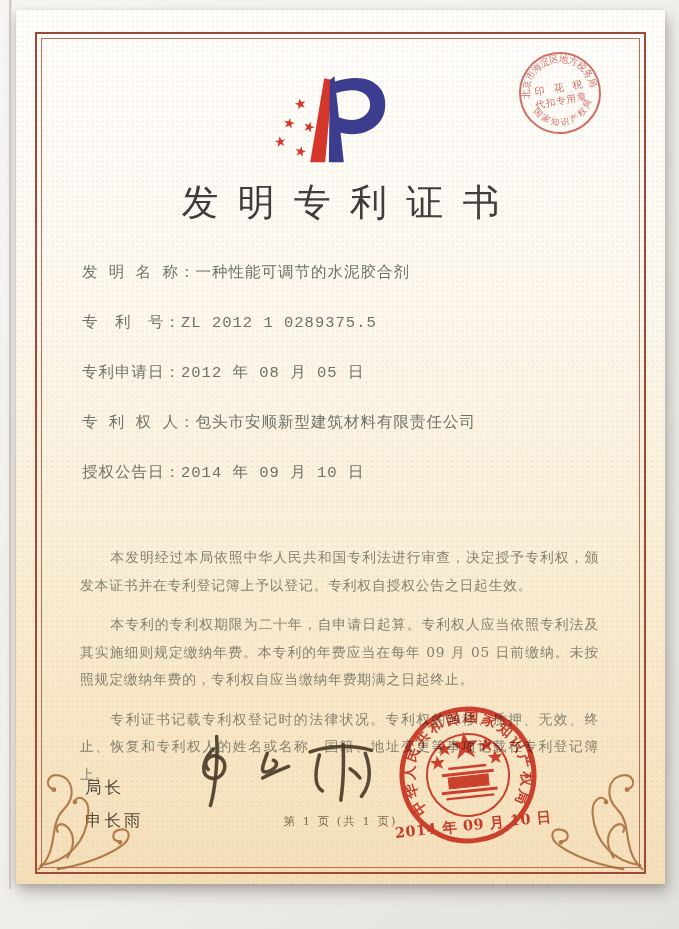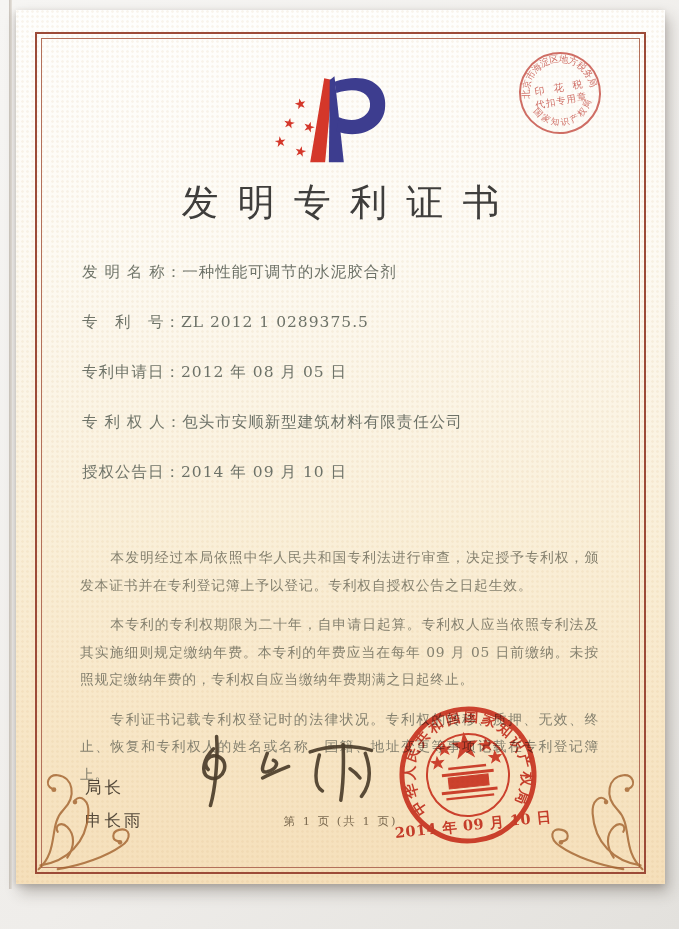--- a/index.html
+++ b/index.html
@@ -20,21 +20,21 @@
     box-shadow:4px 8px 14px rgba(60,50,40,.30), -1px 2px 6px rgba(60,50,40,.18);
   }
   .border-outer{position:absolute;left:19px;top:22px;right:19px;bottom:10px;border:2.5px solid #9c4b38;}
   .border-inner{position:absolute;left:25px;top:28px;right:25px;bottom:16px;border:1px solid #b3705a;}
   .cert-no{position:absolute;left:59px;top:70px;font-size:14.5px;color:#6f6f68;letter-spacing:4px;}
   .logo{position:absolute;left:255px;top:60px;width:140px;height:104px;}
   .logo text{font-size:15px;fill:#d4372a;}
   .title{position:absolute;left:0;right:0;top:168px;text-align:center;font-size:37px;color:#3f3e3c;
          font-weight:400;letter-spacing:.52em;text-indent:.52em;}
   .fields{position:absolute;left:66px;top:252px;right:50px;}
-  .frow{height:50px;font-size:15.5px;letter-spacing:1px;white-space:nowrap;}
+  .frow{height:50px;font-size:15.5px;letter-spacing:1px;white-space:nowrap;font-family:Liberation Mono, monospace;}
   .flabel{color:#70756a;}
   .fvalue{color:#6d7268;}
   .paras{position:absolute;left:52px;right:54px;top:522px;}
   .paras p{margin:12px;font-size:13.8px;line-height:27.5px;color:#85816f;text-indent:2.2em;
            letter-spacing:.8px;text-align:justify;}
   .director{position:absolute;left:69px;top:733px;font-size:16.5px;color:#54493a;letter-spacing:3px;line-height:33px;margin-top:28px;}
   .signature{position:absolute;left:150px;top:702px;width:230px;height:112px;}
   .signature path{stroke:#4b3d2a;stroke-width:4.6;fill:none;stroke-linecap:round;opacity:.92;}
   .seal{position:absolute;left:367px;top:680px;width:170px;height:170px;transform:rotate(-6deg);
         opacity:.92;mix-blend-mode:multiply;color:#d0392a;}

